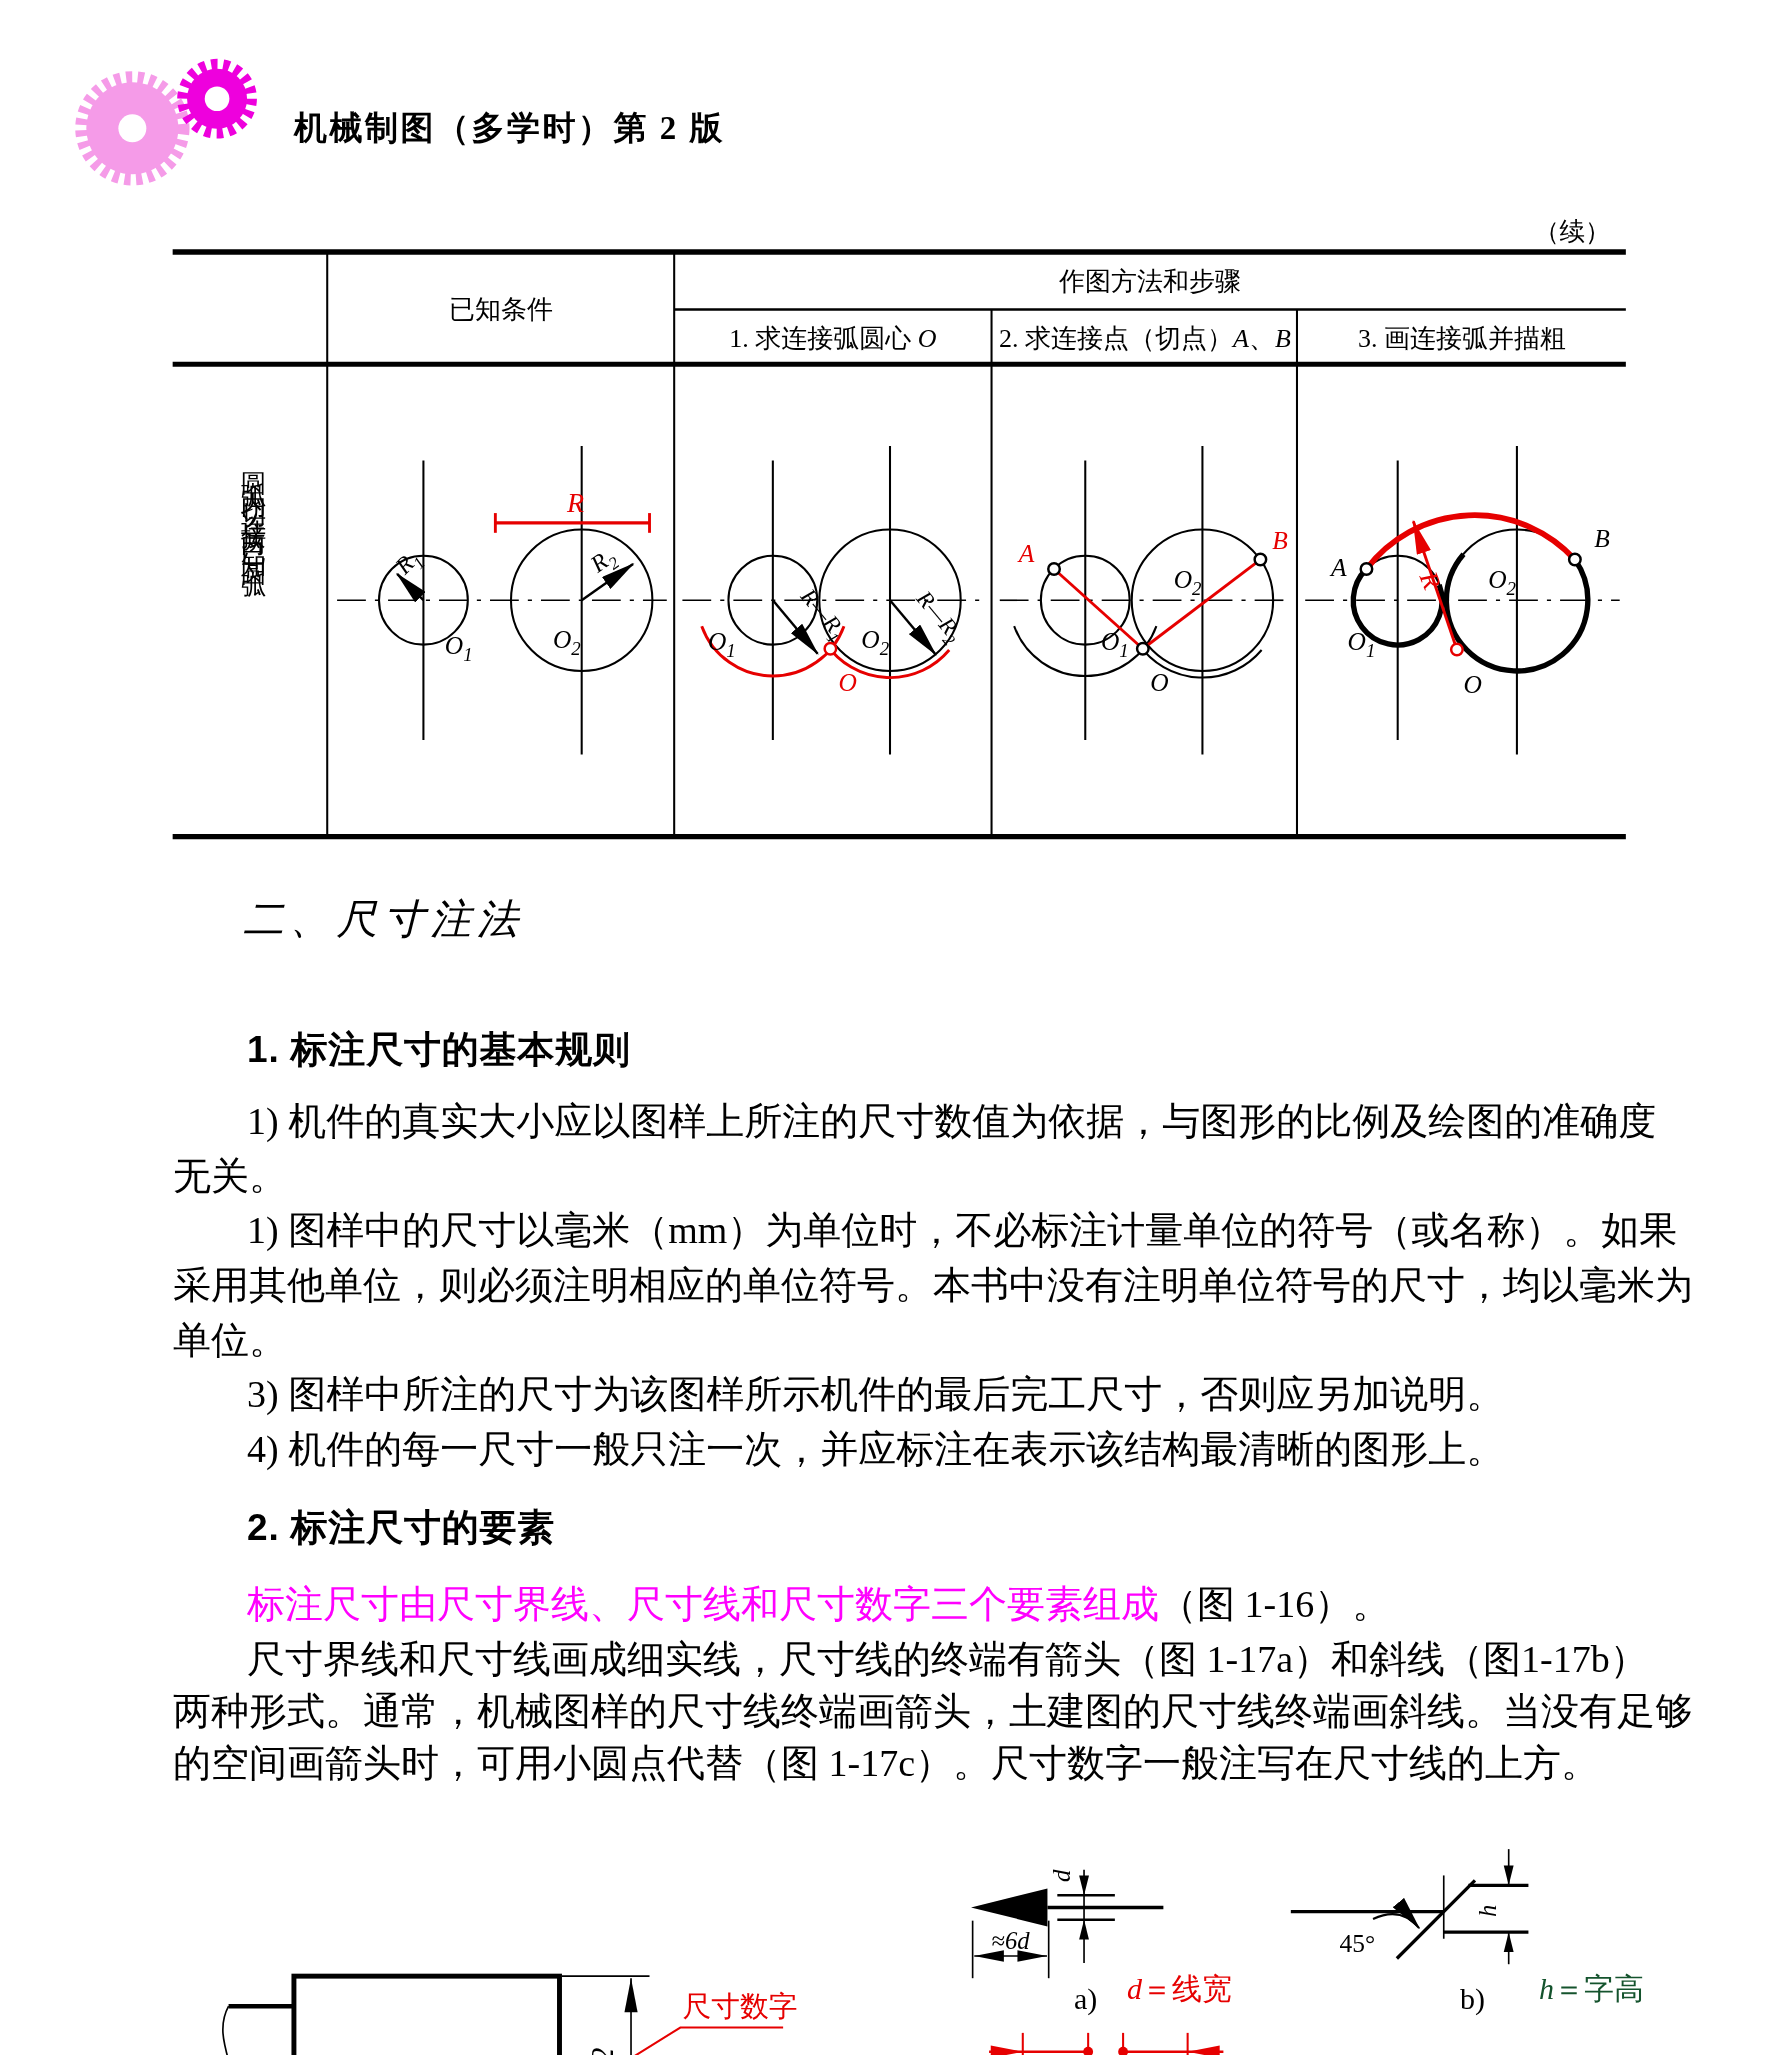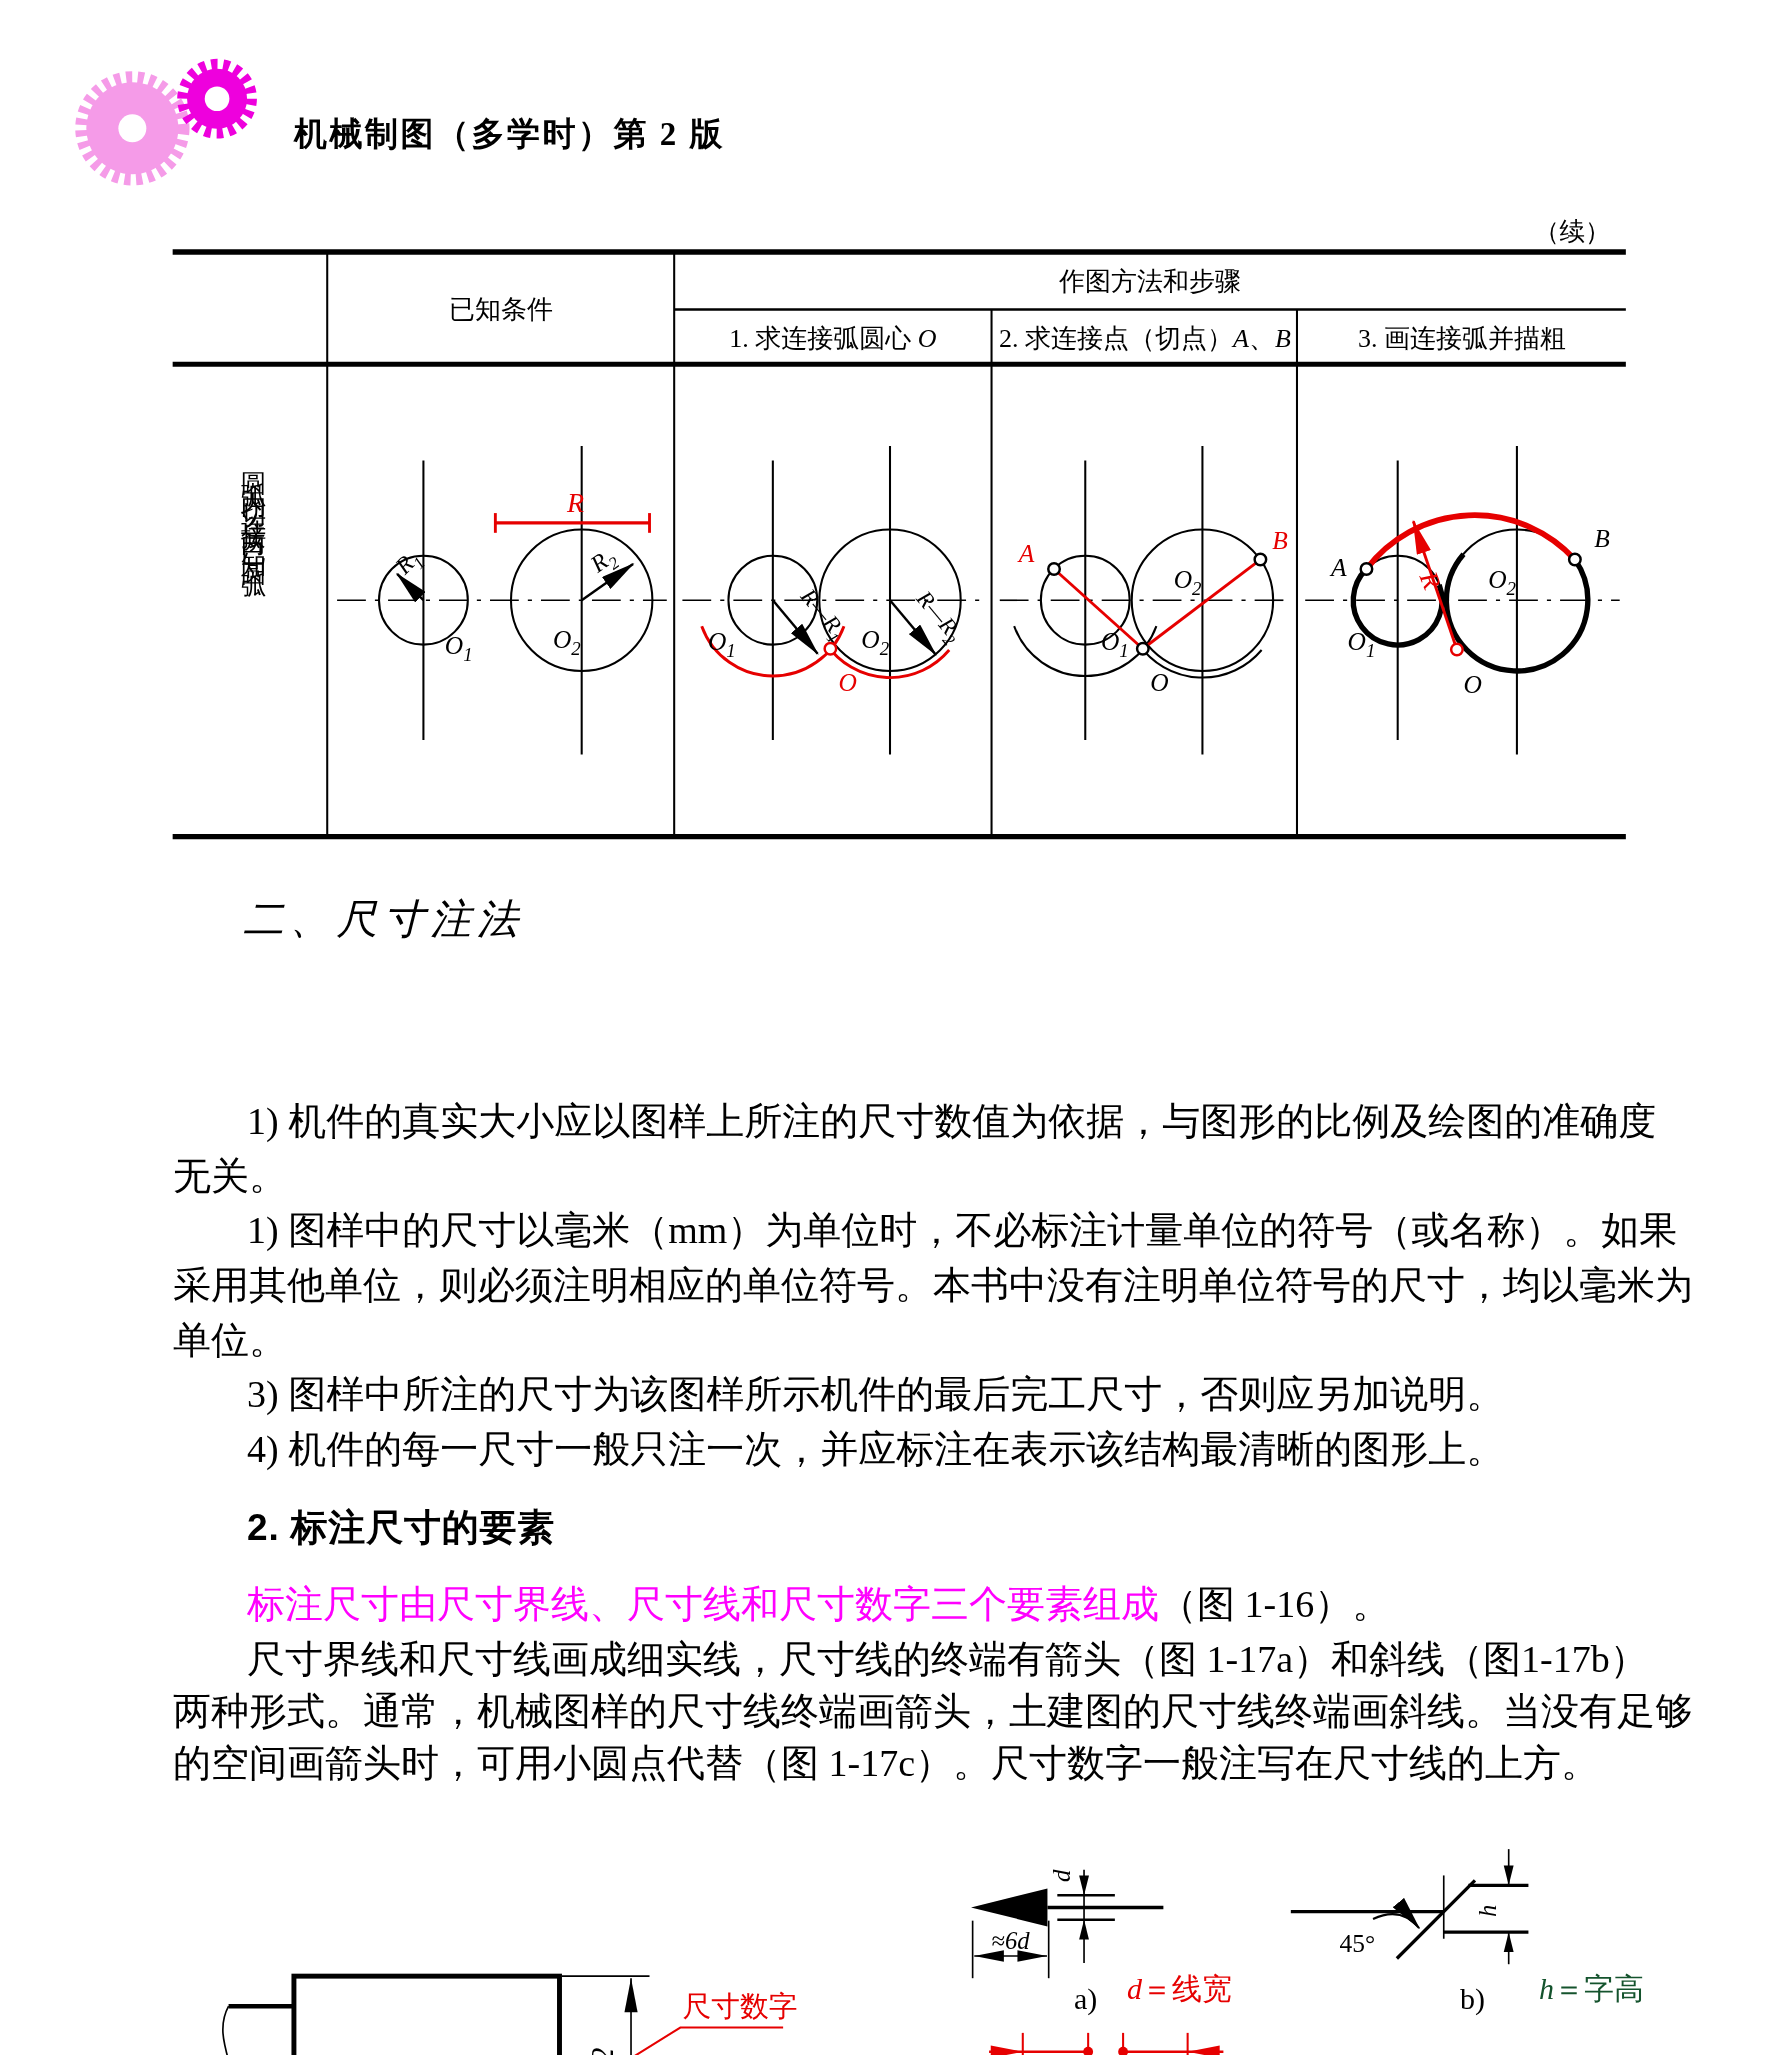--- a/index.html
+++ b/index.html
@@ -229,31 +229,32 @@
       <line x1="2735" y1="5062" x2="2888" y2="5062"></line>
       <line x1="2492" y1="5057" x2="2492" y2="5290"></line>
       <line x1="2645" y1="5057" x2="2645" y2="5290"></line>
       <line x1="2735" y1="5057" x2="2735" y2="5290"></line>
       <line x1="2888" y1="5057" x2="2888" y2="5290"></line>
       <line x1="2645" y1="5140" x2="2735" y2="5140"></line>
     </g>
   </g>
 </svg>
 
-  <div class="abs booktitle" style="left:294px;top:112px;">机械制图（多学时）第 2 版</div>
+  <div class="abs booktitle" style="left:294px;top:106px;">机械制图（多学时）第 2 版</div>
   <div class="abs cont" style="left:1534px;top:214px;">（续）</div>
 
   <div class="abs th thc" style="left:501px;top:309px;">已知条件</div>
   <div class="abs th thc" style="left:1150px;top:281px;">作图方法和步骤</div>
   <div class="abs th thc" style="left:833px;top:338px;"><span>1. 求连接弧圆心 </span><span class="it">O</span></div>
   <div class="abs th thc" style="left:1145px;top:338px;"><span>2. 求连接点（切点）</span><span class="it">A</span><span>、</span><span class="it">B</span></div>
   <div class="abs th thc" style="left:1462px;top:338px;">3. 画连接弧并描粗</div>
   <div class="abs vlabel" style="left:236px;top:452px;height:395px;">圆弧内切连接两已知圆弧</div>
 
   <div class="abs h2" style="left:243px;top:892px;">二、尺寸注法</div>
+  <div class="abs h3" style="left:247px;top:1025px;">1. 标注尺寸的基本规则</div>
 
   <div class="abs body just w-ind" style="left:247px;top:1102px;">1) 机件的真实大小应以图样上所注的尺寸数值为依据，与图形的比例及绘图的准确度</div>
   <div class="abs body" style="left:173px;top:1157px;font-family:Liberation Serif, serif;">无关。</div>
   <div class="abs body just w-ind" style="left:247px;top:1211px;">1) 图样中的尺寸以毫米（mm）为单位时，不必标注计量单位的符号（或名称）。如果</div>
   <div class="abs body just w-full" style="left:173px;top:1266px;">采用其他单位，则必须注明相应的单位符号。本书中没有注明单位符号的尺寸，均以毫米为</div>
   <div class="abs body" style="left:173px;top:1321px;">单位。</div>
   <div class="abs body" style="left:247px;top:1375px;">3) 图样中所注的尺寸为该图样所示机件的最后完工尺寸，否则应另加说明。</div>
   <div class="abs body" style="left:247px;top:1430px;">4) 机件的每一尺寸一般只注一次，并应标注在表示该结构最清晰的图形上。</div>
 
   <div class="abs h3" style="left:247px;top:1503px;">2. 标注尺寸的要素</div>

